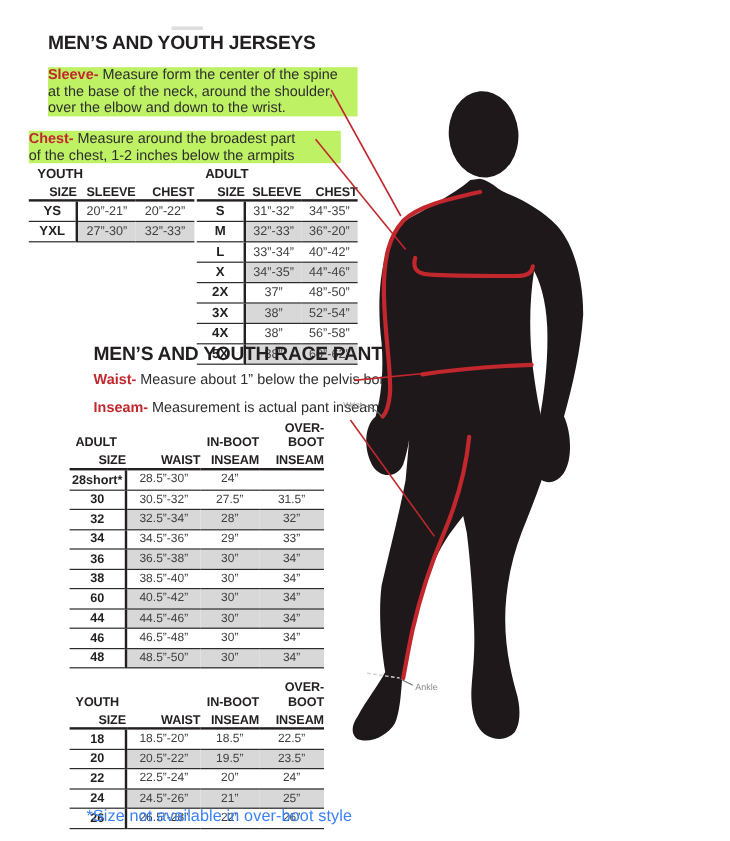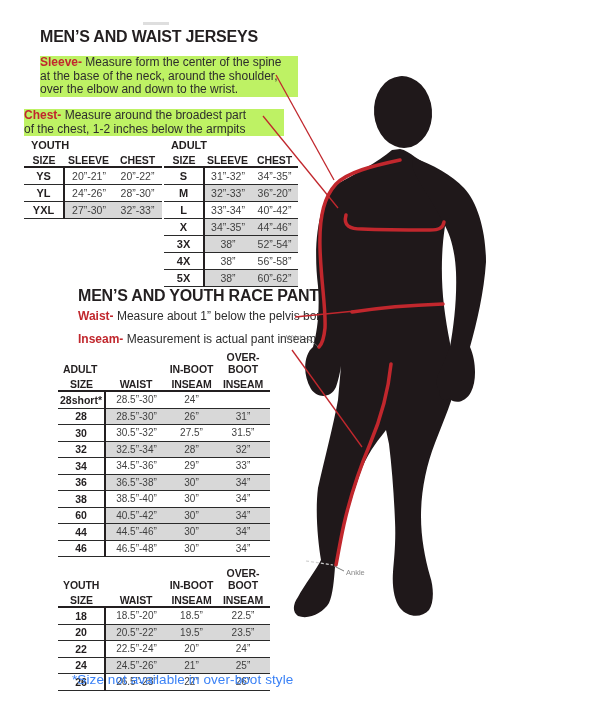--- a/index.html
+++ b/index.html
@@ -6,40 +6,40 @@
   .canvas{position:relative;width:608px;height:701px;background:#fff;overflow:hidden;}
   .top-dash{position:absolute;left:143px;top:22px;width:26px;height:3px;background:#dedede;}
   .h1{position:absolute;margin:0;font-size:16px;font-weight:800;color:#231f20;letter-spacing:-0.2px;white-space:nowrap;}
   .note{position:absolute;margin:0;font-size:12px;line-height:13.5px;color:#2d2d2d;}
   .note .term{color:#c1272d;font-weight:700;}
   .note .txt{white-space:pre-line;}
   .note.hl{background:#bef264;}
   .tbl{position:absolute;}
   .grouplabel{font-size:11px;font-weight:700;color:#231f20;height:12px;line-height:12px;padding-left:7px;letter-spacing:-0.1px;}
   table{border-collapse:collapse;table-layout:fixed;width:100%;}
-  th{font-size:10.5px;font-weight:700;color:#231f20;text-align:center;padding:0;height:15px;vertical-align:bottom;letter-spacing:-0.1px;}
+  th{font-size:10.5px;font-weight:700;color:#231f20;text-align:right;padding:0;height:15px;vertical-align:bottom;letter-spacing:-0.1px;}
   thead tr.lasth th{border-bottom:2px solid #231f20;}
   thead tr.firsth th{height:13px;border:none;}
   thead tr.firsth th:first-child{text-align:left;padding-left:5px;}
   td{font-size:10.5px;color:#3f3f3f;text-align:center;padding:0;height:16px;border-bottom:1px solid #2a2a2a;white-space:nowrap;}
   td.size{font-weight:700;color:#231f20;font-size:11px;border-right:2px solid #231f20;}
   tr.shade td:not(.size){background:#d8d8d8;}
   .pants td{height:15.5px;font-size:10px;}
   .pants td.size{font-size:10.5px;}
   .footnote{position:absolute;margin:0;font-size:13.5px;color:#3b82f6;letter-spacing:0.1px;}
   svg.fig{position:absolute;left:0;top:0;pointer-events:none;}
 </style>
 </head>
 <body>
 
 <div class="canvas">
 
   <div class="top-dash"></div>
 
-  <h1 class="h1" style="left:40px;top:28px;">MEN’S AND WAIST JERSEYS</h1>
+  <h1 class="h1" style="left:40px;top:28px;">MEN’S AND YOUTH JERSEYS</h1>
 
   <p class="note hl" style="left:40px;top:56px;width:258px;"><span class="term">Sleeve-</span><span class="txt"> Measure form the center of the spine
 at the base of the neck, around the shoulder,
 over the elbow and down to the wrist.</span></p>
 
   <p class="note hl" style="left:24px;top:109px;width:260px;"><span class="term">Chest-</span><span class="txt"> Measure around the broadest part
 of the chest, 1-2 inches below the armpits</span></p>
 
   <div class="tbl jersey" style="left:24px;top:139px;width:138px;">
     <div class="grouplabel">YOUTH</div>
@@ -55,25 +55,20 @@
         <th>SLEEVE</th>
         <th>CHEST</th>
       </tr>
         </thead>
       <tbody>
           <tr>
             <td class="size">YS</td>
             <td>20”-21”</td>
             <td>20”-22”</td>
           </tr>
-          <tr>
-            <td class="size">YL</td>
-            <td>24”-26”</td>
-            <td>28”-30”</td>
-          </tr>
           <tr class="shade">
             <td class="size">YXL</td>
             <td>27”-30”</td>
             <td>32”-33”</td>
           </tr>
         </tbody>
     </table>
   </div>
 
   <div class="tbl jersey" style="left:164px;top:139px;width:134px;">
@@ -104,20 +99,25 @@
           </tr>
           <tr>
             <td class="size">L</td>
             <td>33”-34”</td>
             <td>40”-42”</td>
           </tr>
           <tr class="shade">
             <td class="size">X</td>
             <td>34”-35”</td>
             <td>44”-46”</td>
+          </tr>
+          <tr>
+            <td class="size">2X</td>
+            <td>37”</td>
+            <td>48”-50”</td>
           </tr>
           <tr class="shade">
             <td class="size">3X</td>
             <td>38”</td>
             <td>52”-54”</td>
           </tr>
           <tr>
             <td class="size">4X</td>
             <td>38”</td>
             <td>56”-58”</td>
@@ -159,26 +159,20 @@
           <th>INSEAM</th>
         </tr>
       </thead>
       <tbody>
           <tr>
             <td class="size">28short*</td>
             <td>28.5”-30”</td>
             <td>24”</td>
             <td></td>
           </tr>
-          <tr class="shade">
-            <td class="size">28</td>
-            <td>28.5”-30”</td>
-            <td>26”</td>
-            <td>31”</td>
-          </tr>
           <tr>
             <td class="size">30</td>
             <td>30.5”-32”</td>
             <td>27.5”</td>
             <td>31.5”</td>
           </tr>
           <tr class="shade">
             <td class="size">32</td>
             <td>32.5”-34”</td>
             <td>28”</td>
@@ -210,20 +204,26 @@
           </tr>
           <tr class="shade">
             <td class="size">44</td>
             <td>44.5”-46”</td>
             <td>30”</td>
             <td>34”</td>
           </tr>
           <tr>
             <td class="size">46</td>
             <td>46.5”-48”</td>
+            <td>30”</td>
+            <td>34”</td>
+          </tr>
+          <tr class="shade">
+            <td class="size">48</td>
+            <td>48.5”-50”</td>
             <td>30”</td>
             <td>34”</td>
           </tr>
         </tbody>
     </table>
   </div>
 
   <div class="tbl pants" style="left:58px;top:567px;width:212px;">
     <table>
       <colgroup>

